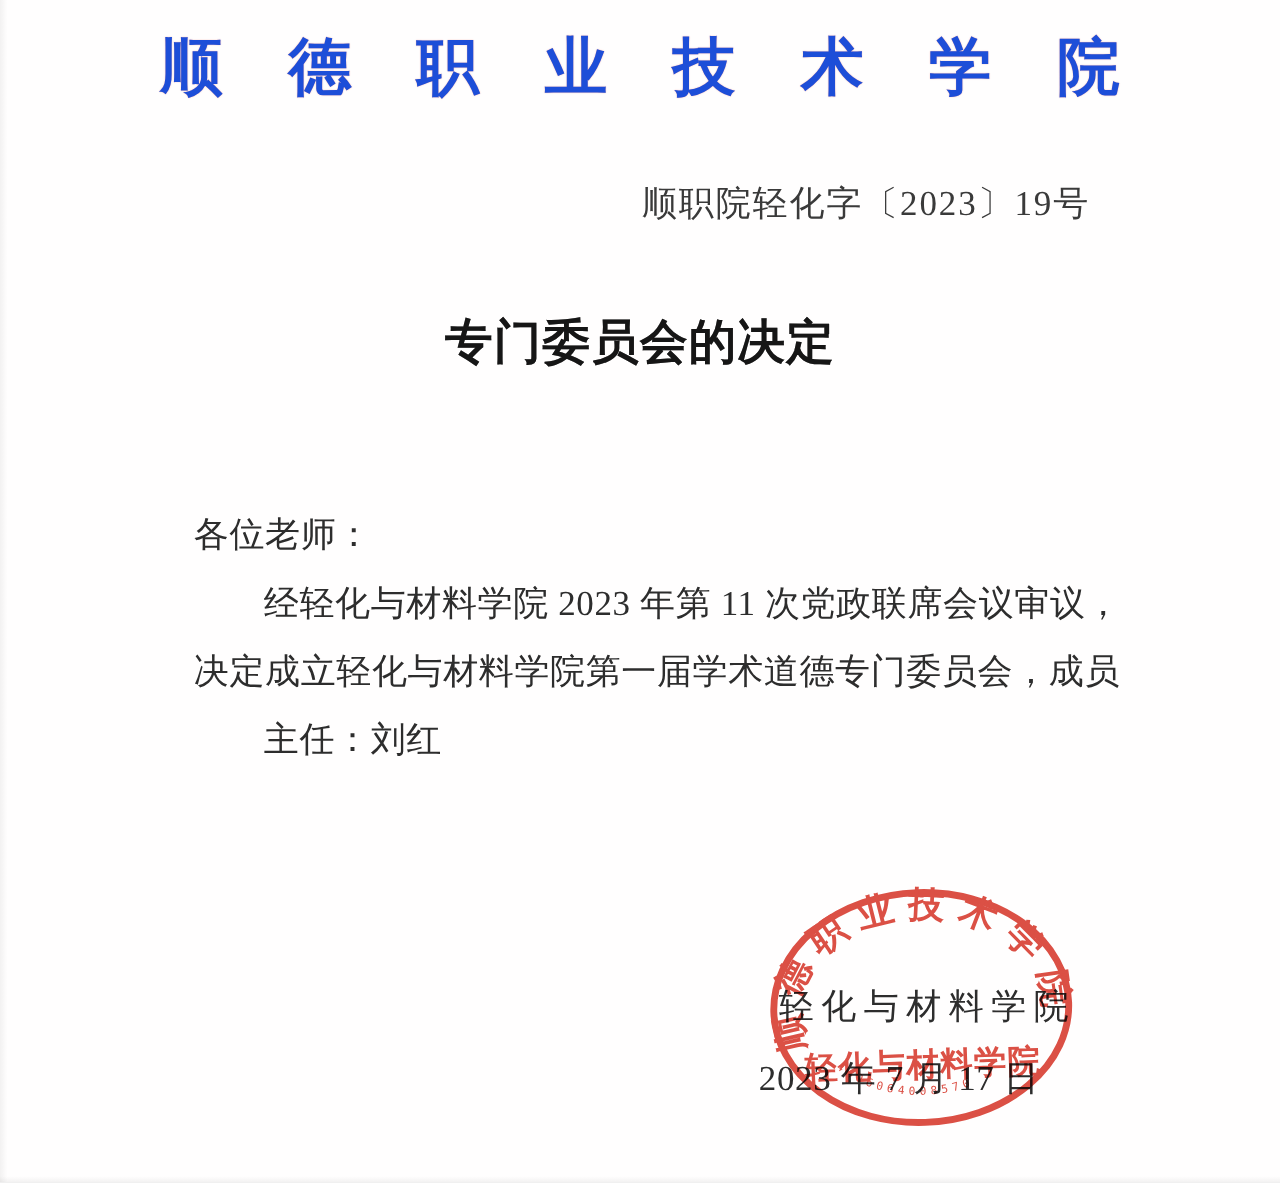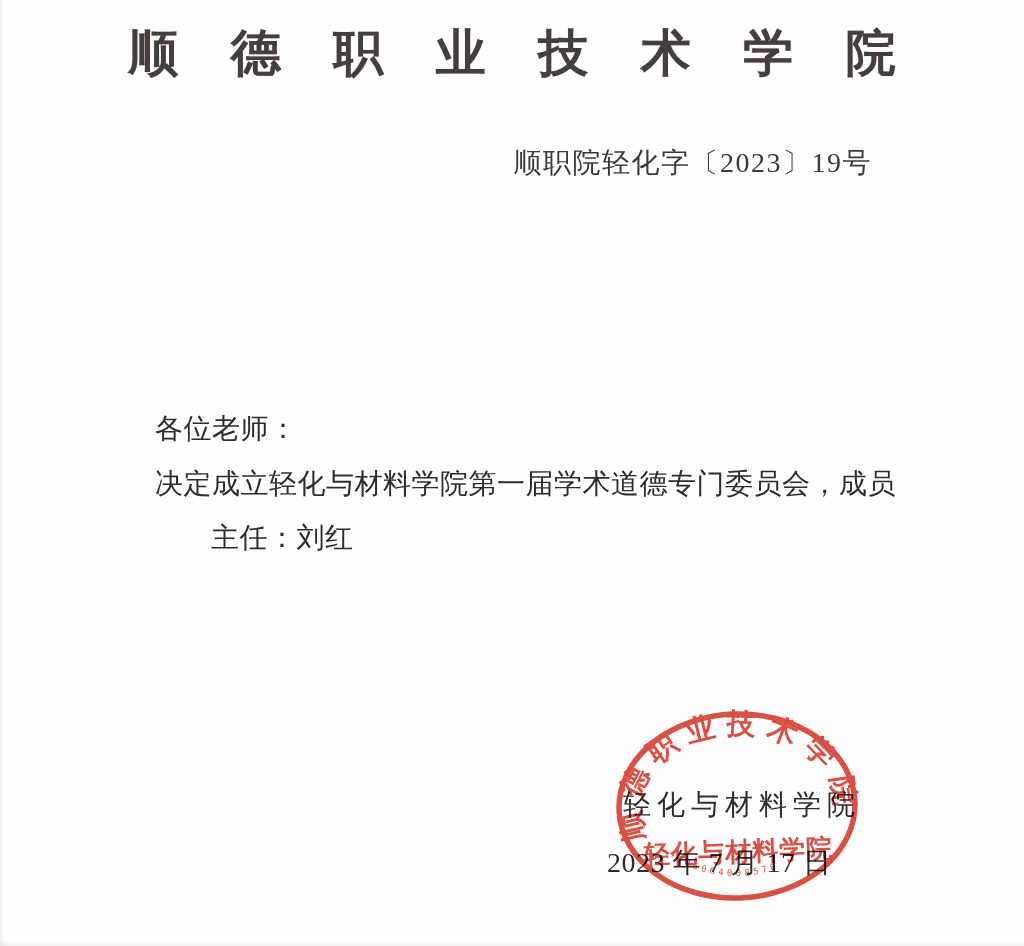--- a/index.html
+++ b/index.html
@@ -17,21 +17,21 @@
     content:"";position:absolute;inset:0;pointer-events:none;
     background:
       linear-gradient(to right, rgba(0,0,0,0.05), rgba(0,0,0,0) 6px),
       linear-gradient(to top, rgba(0,0,0,0.05), rgba(0,0,0,0) 5px);
   }
   .school-name{
     position:absolute;top:20px;left:0;right:0;
     text-align:center;
     font-size:50px;font-weight:bold;
     letter-spacing:20px;padding-left:20px;
-    color:#404040;
+    color:#1d4ed8;
     text-shadow:0 0 1px rgba(221,35,28,.45);
     white-space:nowrap;
   }
   .red-rule{
     position:absolute;left:128px;top:99px;
     width:779px;height:11px;
     background:linear-gradient(to bottom,
       #f3a5a0 0px, #f3a5a0 2px,
       #da1f17 2px, #da1f17 9px,
       #f0９e99 9px, #f0a09b 11px);
@@ -93,24 +93,26 @@
 
 <div class="page">
 
   <div class="school-name">顺 德 职 业 技 术 学 院</div>
 
   <div class="red-rule"></div>
 
   <div class="doc-number">顺职院轻化字〔2023〕19号</div>
 
   <div class="doc-title">
+    <div>专门委员会的决定</div>
   </div>
 
   <div class="body-block">
     <div>各位老师：</div>
+    <div class="indent">经轻化与材料学院 2023 年第 11 次党政联席会议审议，</div>
     <div>决定成立轻化与材料学院第一届学术道德专门委员会，成员</div>
     <div class="indent">主任：刘红</div>
   </div>
 
   <div class="sig-dept">轻化与材料学院</div>
 
   <div class="sig-date">2023 年 7 月 17 日</div>
 
   <svg class="seal" viewBox="0 0 250 200">
     <defs>

